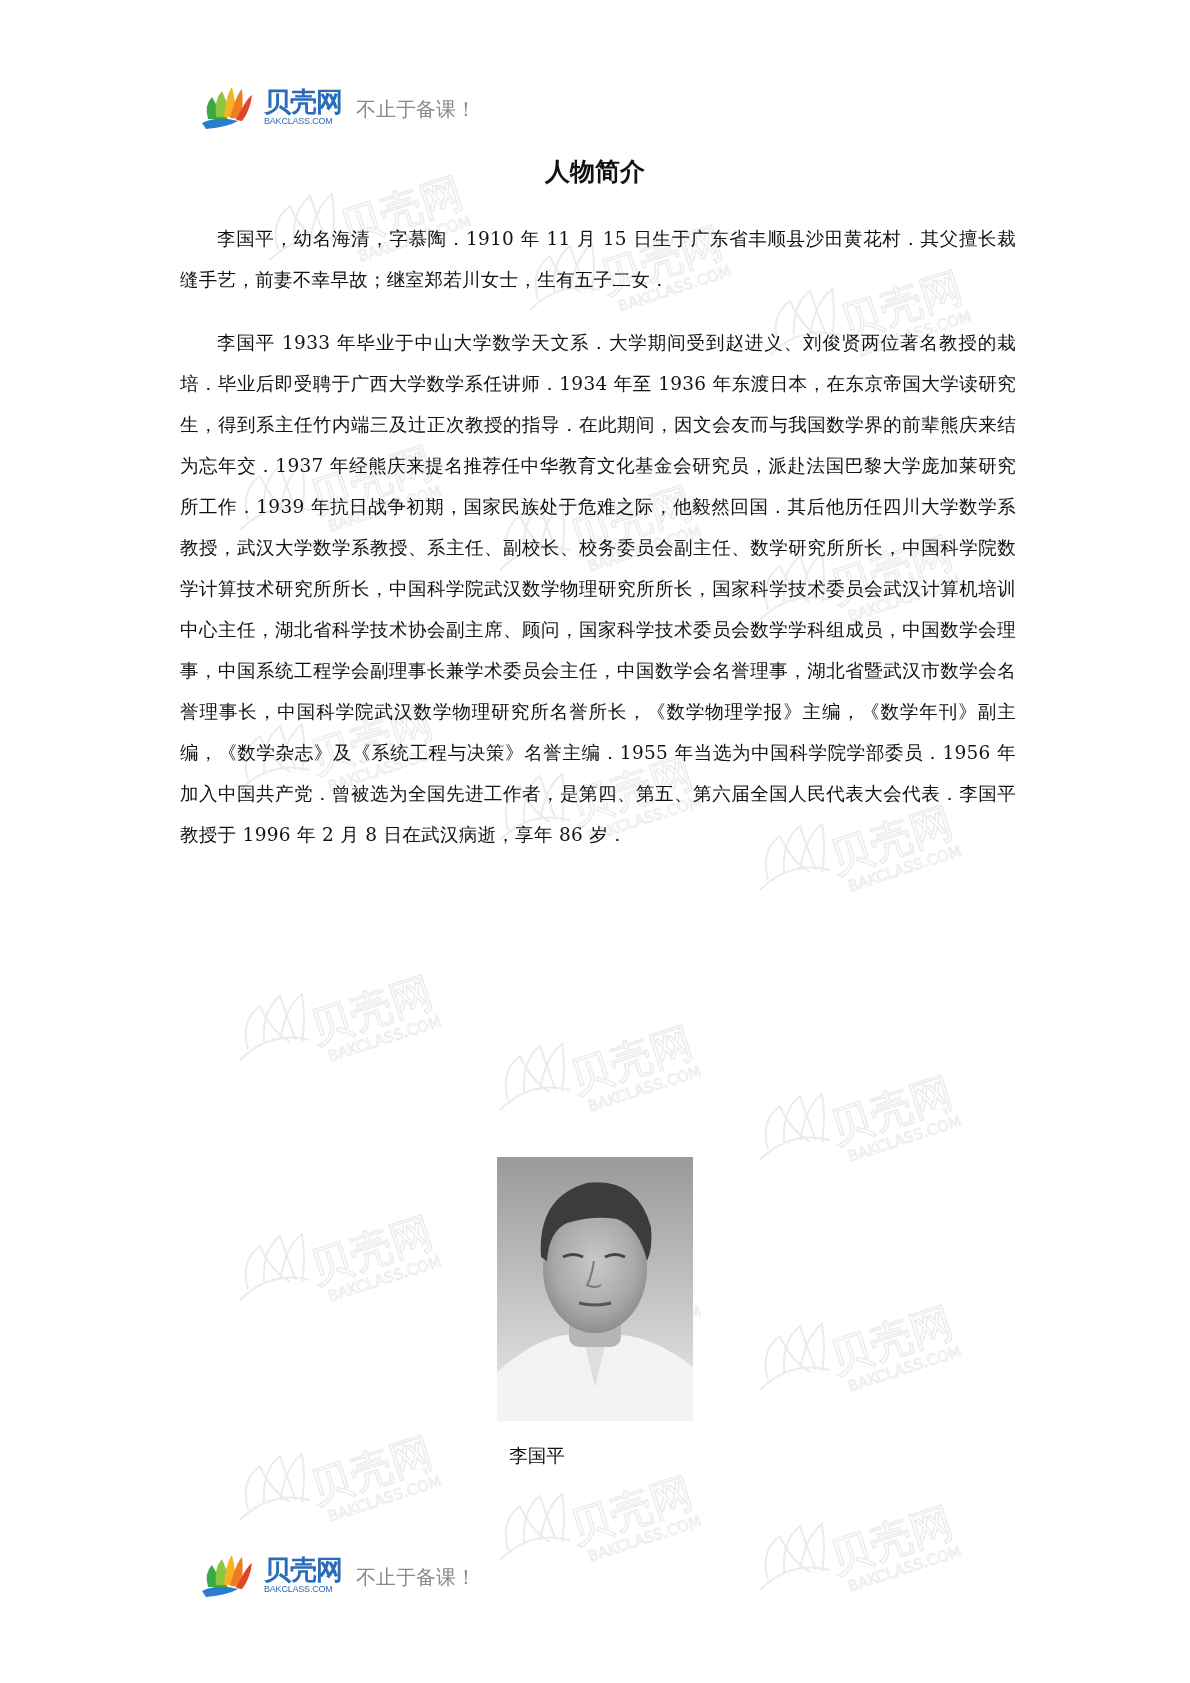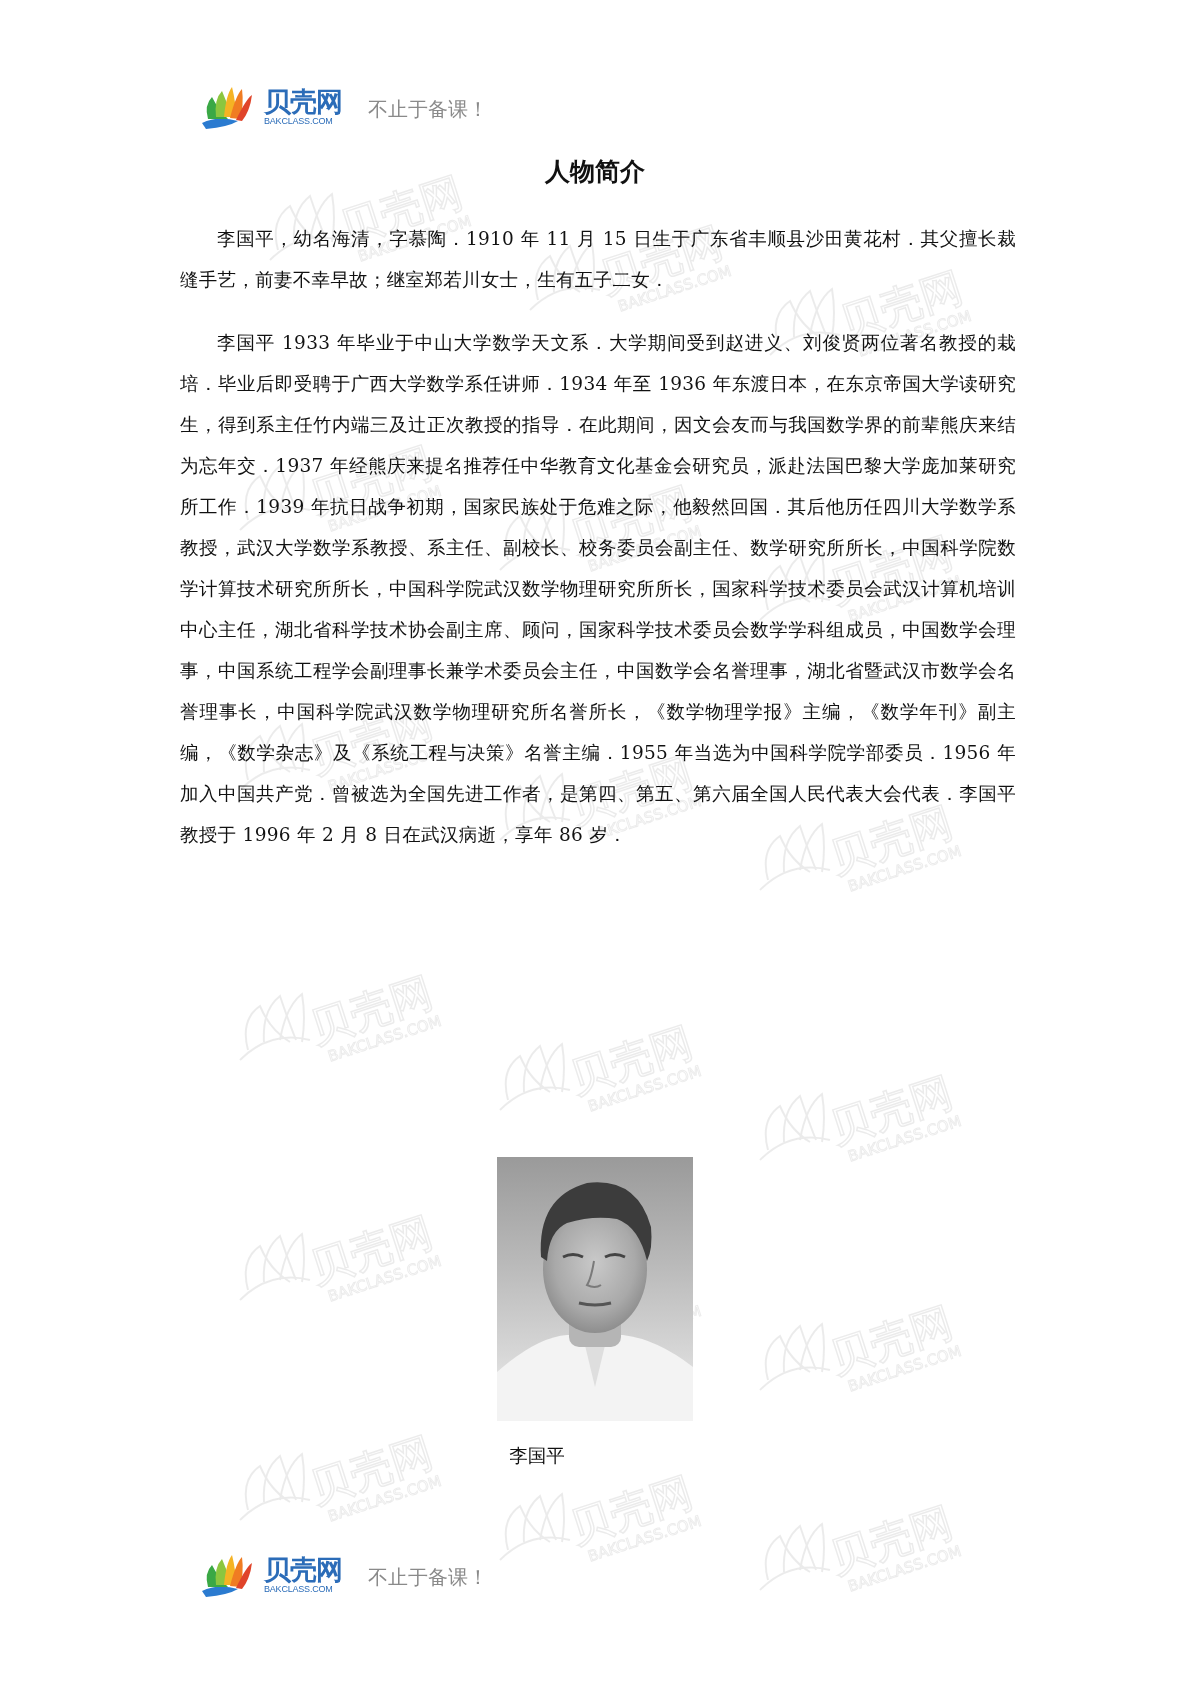--- a/index.html
+++ b/index.html
@@ -10,21 +10,21 @@
   .wm { position: absolute; width: 240px; height: 110px; opacity: 0.5; }
   .wm svg { width: 100%; height: 100%; }
 
   .logo { position: absolute; left: 198px; height: 50px; width: 300px; z-index: 2; display: flex; align-items: center; }
   .logo.top { top: 82px; }
   .logo.bottom { top: 1550px; }
   .logo-mark { width: 64px; height: 48px; }
   .logo-text { display: flex; flex-direction: column; margin-left: 2px; line-height: 1; }
   .logo-cn { font-family: "DejaVu Sans", "Liberation Sans", sans-serif; font-weight: bold; font-size: 27px; color: #2b6cb8; letter-spacing: -1px; }
   .logo-en { font-family: "Liberation Sans", sans-serif; font-size: 9px; color: #2b6cb8; margin-top: 2px; letter-spacing: -0.2px; }
-  .logo-slogan { font-family: "DejaVu Sans", "Liberation Sans", sans-serif; font-size: 20px; color: #8a8a8a; margin-left: 26px; margin-top: 4px; }
+  .logo-slogan { font-family: "DejaVu Sans", "Liberation Sans", sans-serif; font-size: 20px; color: #8a8a8a; margin-left: 14px; margin-top: 4px; }
 
   .title { position: absolute; top: 155px; left: 0; width: 1190px; text-align: center; z-index: 2;
            font-family: Liberation Serif, serif; font-weight: bold; font-size: 25px; color: #111; }
 
   .content { position: absolute; left: 180px; top: 218px; width: 836px; z-index: 2; }
   .para { margin: 0 0 20px 0; font-size: 18.5px; line-height: 41px; text-indent: 2em; text-align: justify; letter-spacing: 0.3px; }
   .para.p1 { margin-bottom: 22px; }
   .para.p2 { margin-bottom: 21px; }
 
   .photo { position: absolute; left: 497px; top: 1157px; width: 196px; height: 264px; z-index: 2;

